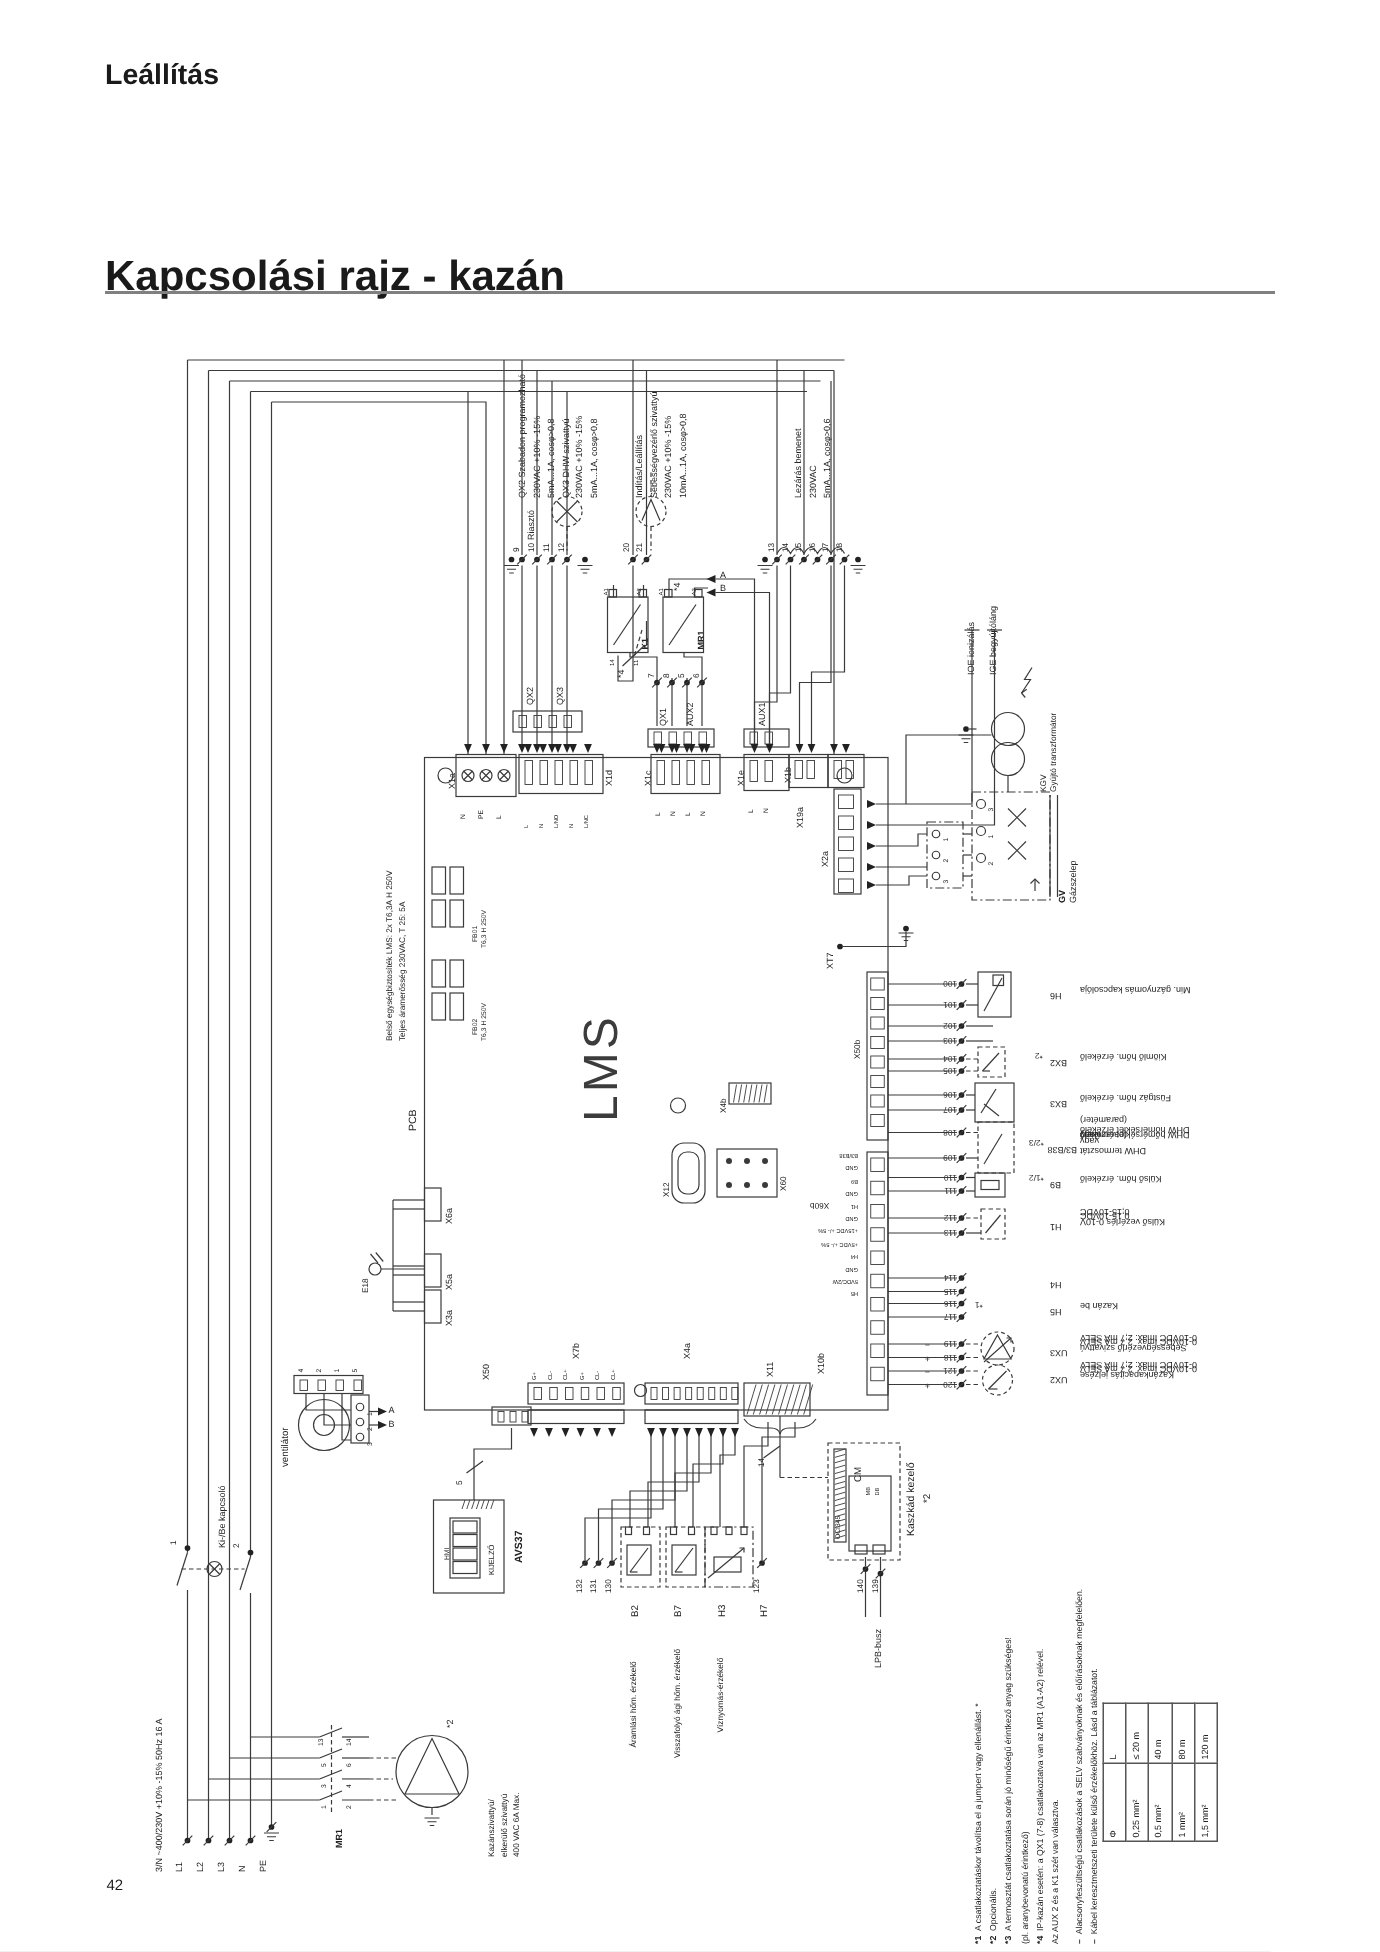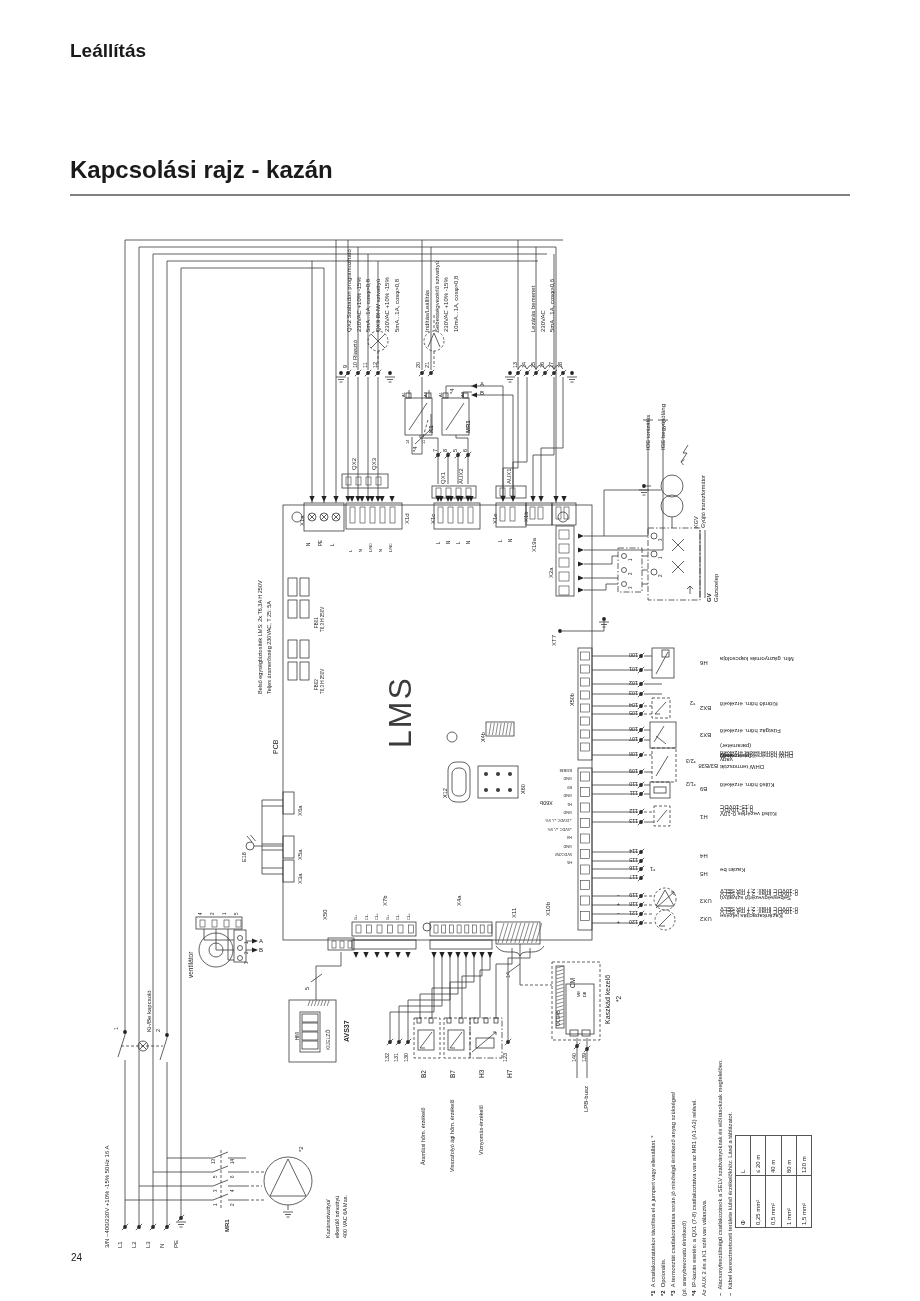--- a/index.html
+++ b/index.html
@@ -1,38 +1,38 @@
 <!DOCTYPE html>
 <html><head>
 <meta charset="utf-8">
 <style>
   html,body{margin:0;padding:0;background:#e8e8e8}
   #stage{position:relative;width:920px;height:1301px;background:#ffffff;margin:0 auto;
          font-family:"Liberation Sans",sans-serif;color:#1a1a1a;overflow:hidden}
   #page-header{position:absolute;left:70px;top:40px;font-size:19px;font-weight:bold}
-  #page-title{position:absolute;left:70px;top:156px;font-size:24px;font-weight:bold}
+  #page-title{position:absolute;left:70px;top:168px;font-size:28px;font-weight:bold}
   #title-rule{position:absolute;left:70px;top:194px;width:780px;height:2px;background:#808080}
   #page-number{position:absolute;left:71px;top:1252px;font-size:10px}
   svg{position:absolute;left:0;top:0}
   .vl{position:absolute;white-space:nowrap;transform-origin:0 0;transform:rotate(-90deg);line-height:1.05;color:#222}
   .hl{position:absolute;white-space:nowrap;color:#222}
   .r180{position:absolute;transform:rotate(180deg);line-height:1.15;color:#222}
   .r180 div{line-height:1.15}
   #cable-table{position:absolute;left:727px;top:1143px;width:93px;height:77px;transform:rotate(-90deg)}
   #cable-table table{border-collapse:collapse;width:93px;height:77px;font-size:6px;color:#222}
   #cable-table td{border:0.8px solid #555;padding:0 2px;vertical-align:middle}
 </style>
 </head>
 <body>
 
 <div id="stage">
   <div id="page-header">Leállítás</div>
   <div id="page-title">Kapcsolási rajz - kazán</div>
   <div id="title-rule"></div>
-  <div id="page-number">24</div>
+  <div id="page-number">42</div>
   <div id="labels">
       <div class="r180" style="font-size: 5.5px; left: 622px; top: 652px; width: 16px; text-align: left;">100</div>
       <div class="r180" style="font-size: 5.5px; left: 622px; top: 666px; width: 16px; text-align: left;">101</div>
       <div class="r180" style="font-size: 6px; left: 700px; top: 659px; width: 18px; text-align: right;">H6</div>
       <div class="r180" style="font-size: 5.5px; left: 622px; top: 680px; width: 16px; text-align: left;">102</div>
       <div class="r180" style="font-size: 5.5px; left: 622px; top: 690px; width: 16px; text-align: left;">103</div>
       <div class="r180" style="font-size: 5.5px; left: 622px; top: 702px; width: 16px; text-align: left;">104</div>
       <div class="r180" style="font-size: 5.5px; left: 622px; top: 710px; width: 16px; text-align: left;">105</div>
       <div class="r180" style="font-size: 6px; left: 700px; top: 704px; width: 18px; text-align: right;">BX2</div>
       <div class="r180" style="font-size: 5.5px; left: 690px; top: 700px; width: 16px; text-align: right;">*2</div>

